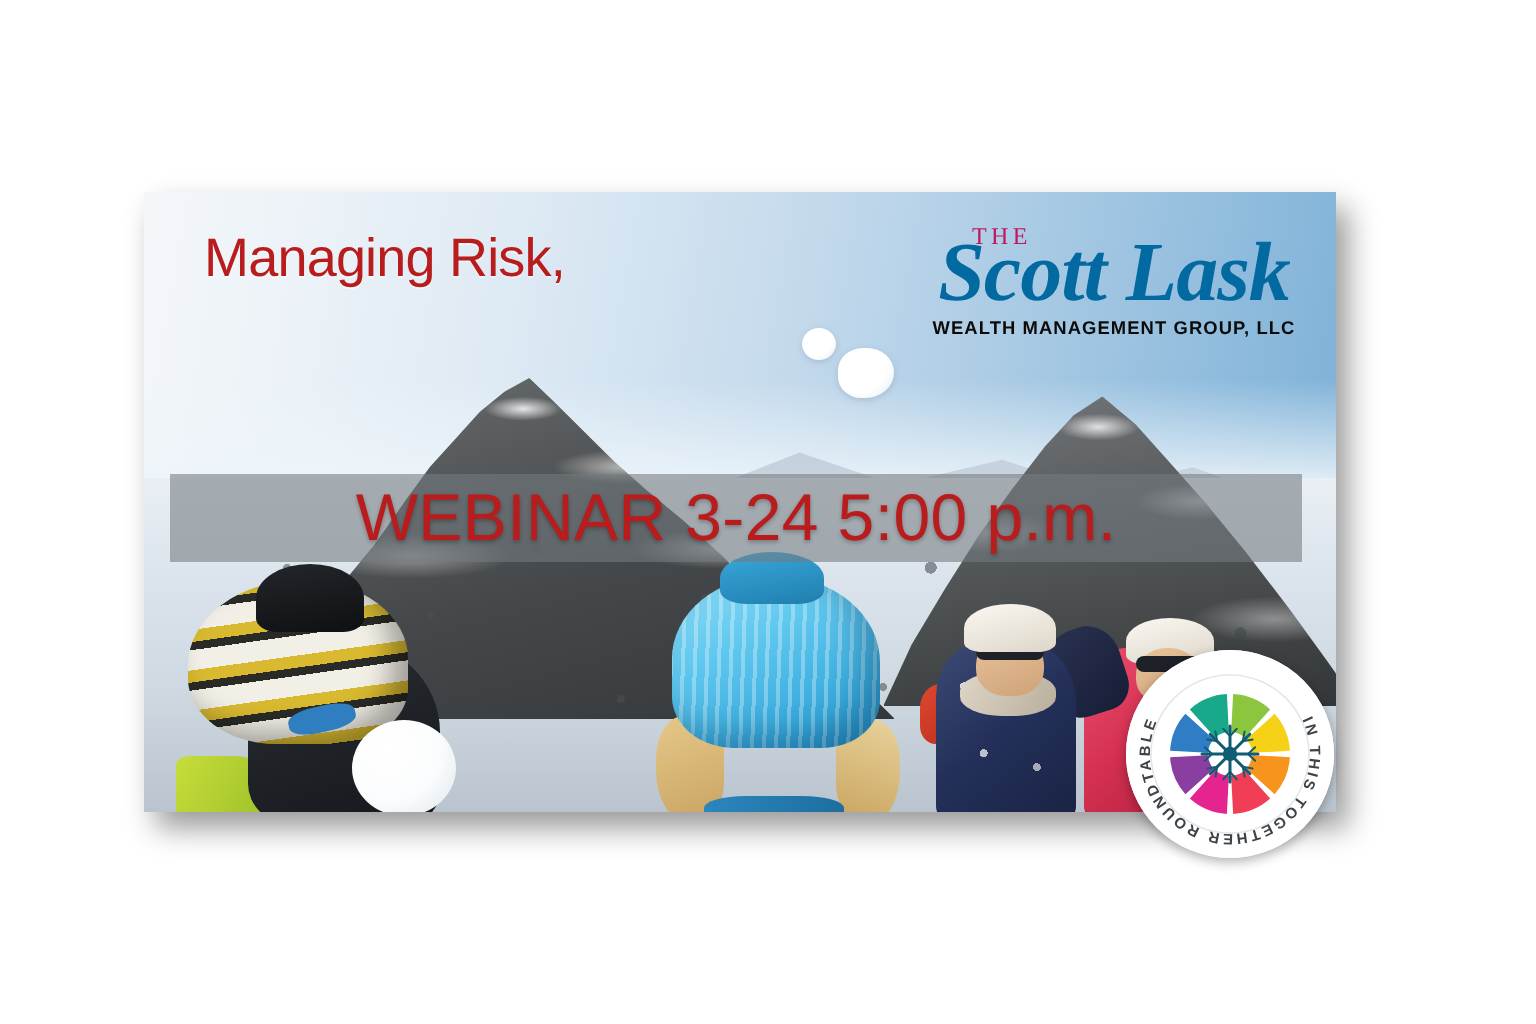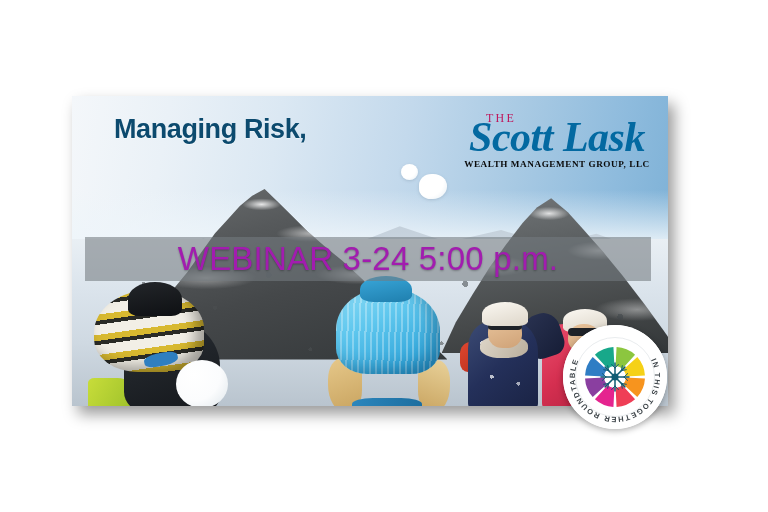--- a/index.html
+++ b/index.html
@@ -100,50 +100,49 @@
       radial-gradient(circle 3px at 92% 40%, #40464a 99%, transparent 100%),
       radial-gradient(circle 2px at 18% 56%, #4c5052 99%, transparent 100%),
       radial-gradient(circle 2px at 40% 62%, #4c5052 99%, transparent 100%),
       radial-gradient(circle 2px at 62% 58%, #4c5052 99%, transparent 100%),
       radial-gradient(circle 2px at 80% 66%, #4c5052 99%, transparent 100%);
   }
 
   
   .headline{
     position:absolute; left:30px; top:18px;
-    font-size:27px; font-weight:bold; line-height:1.14;
-    color:#0c4a6e; letter-spacing:-.4px; white-space:nowrap;
+    font-size:27px; font-weight:normal; line-height:1.14;
+    color:#b91c1c; letter-spacing:-.4px; white-space:nowrap;
     text-shadow:0 1px 0 rgba(255,255,255,.45);
-    margin-left:12px;
   }
 
   
   .logo{ position:absolute; left:386px; top:16px; width:198px; text-align:center; }
   .logo-the{
     font-family:"Liberation Serif", serif; font-size:12px; letter-spacing:2.2px;
     color:#be185d; text-align:left; margin-left:28px; line-height:1;
   }
   .logo-name{
     font-family:"Liberation Serif", serif; font-style:italic; font-weight:bold;
     font-size:42px; color:#0369a1; line-height:.95; margin-top:-6px;
     letter-spacing:-.5px;
   }
   .logo-sub{
-    font-family:Liberation Serif, serif; font-size:9.2px; font-weight:bold;
+    font-family:Liberation Sans, sans-serif; font-size:9.2px; font-weight:bold;
     letter-spacing:.55px; color:#0b0b0b; margin-top:1px;
   }
 
   
   .webinar-band{
     position:absolute; left:13px; top:141px; width:566px; height:44px;
     background:rgba(116,122,128,0.58);
     display:flex; align-items:center; justify-content:center;
   }
   .webinar-text{
-    color:#a21caf; font-size:33px; font-weight:normal;
+    color:#b91c1c; font-size:33px; font-weight:normal;
     letter-spacing:.2px; white-space:nowrap;
     text-shadow:0 1px 2px rgba(0,0,0,.28);
   }
 
   
   .fg{ position:absolute; left:0; bottom:0; width:100%; height:46%; }
 
   
   .p-left{ position:absolute; left:16px; bottom:-6px; width:150px; height:132px; }
   .pl-hood{ position:absolute; left:36px; bottom:0; width:96px; height:92px;

